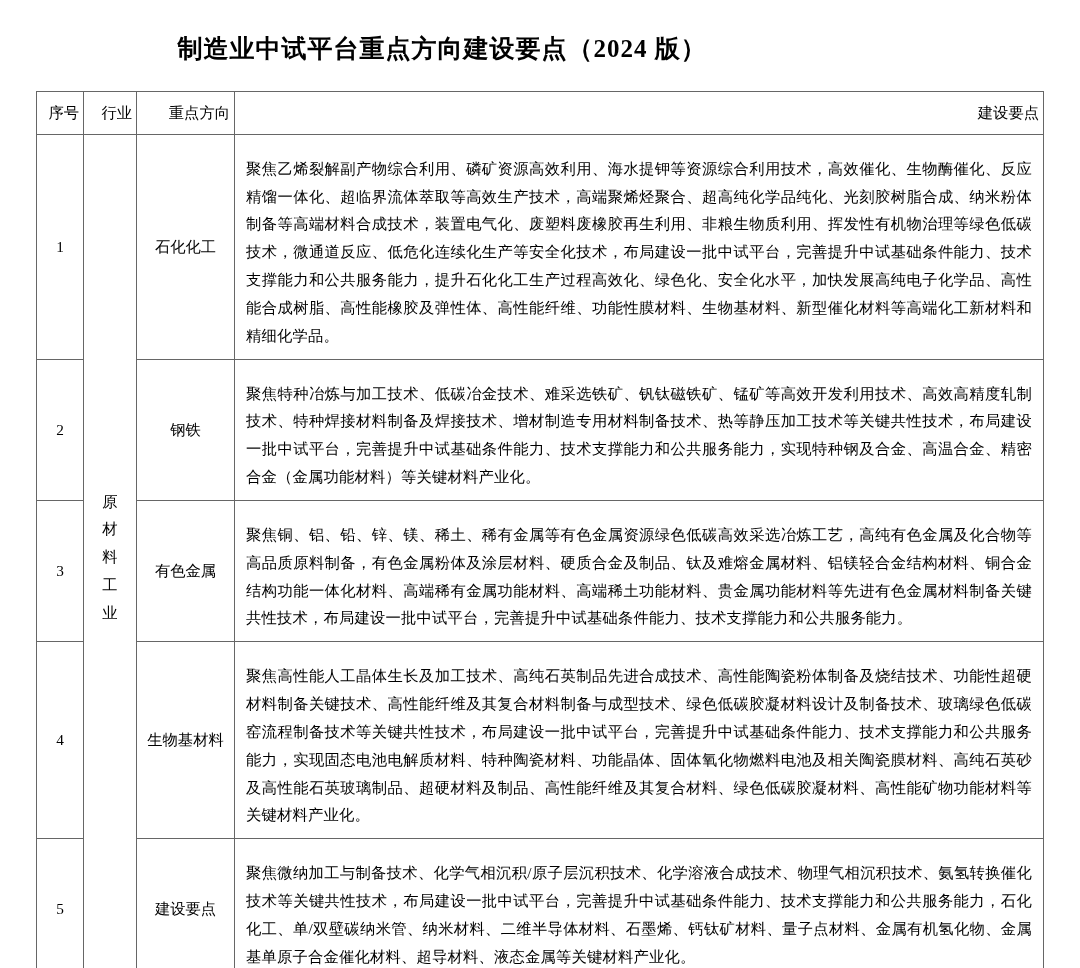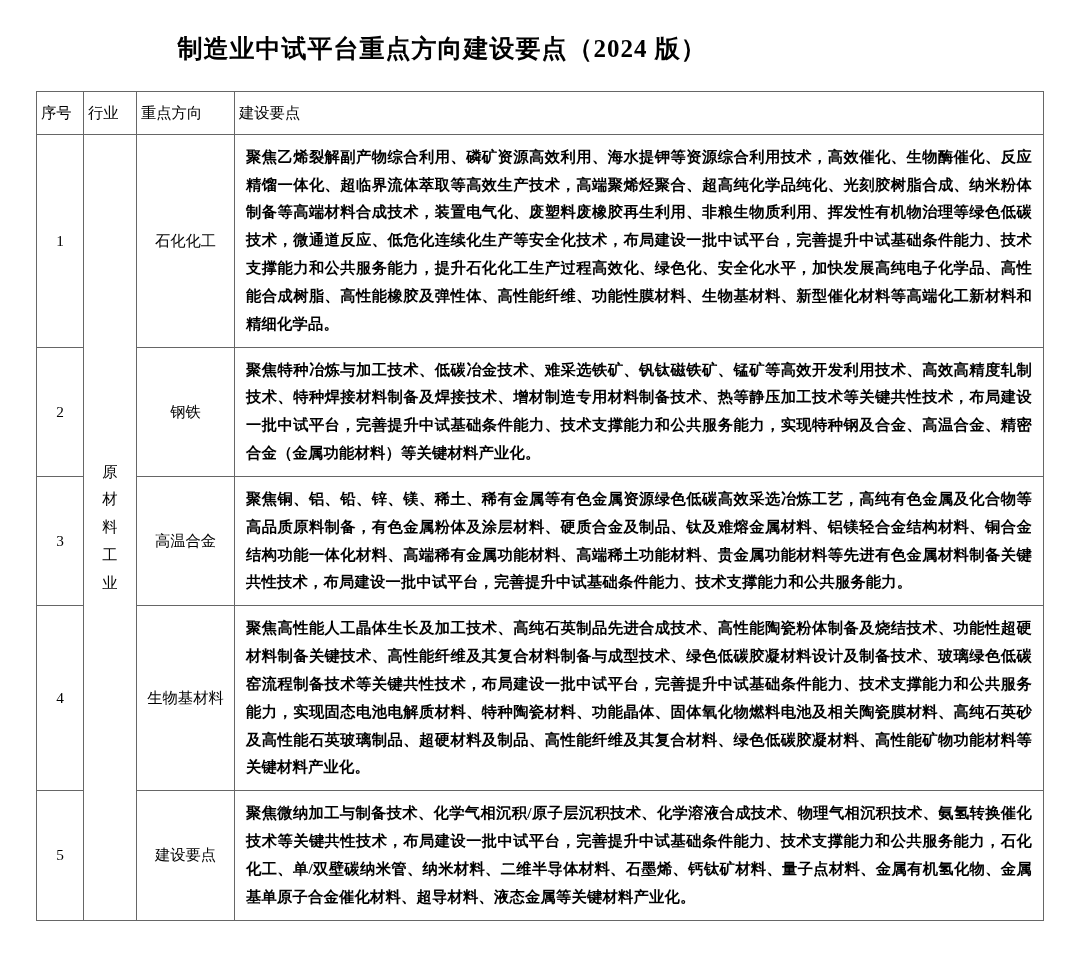--- a/index.html
+++ b/index.html
@@ -32,21 +32,21 @@
     table-layout: fixed;
   }
   table.main-table th,
   table.main-table td {
     border: 1px solid #666666;
     vertical-align: middle;
     font-size: 15.3px;
     line-height: 1.82;
   }
   thead th {
-    text-align: left;
+    text-align: right;
     font-weight: normal;
     padding: 7px 4px;
     font-size: 15.5px;
   }
   col.c-seq { width: 47px; }
   col.c-ind { width: 53px; }
   col.c-dir { width: 98px; }
   col.c-pts { width: auto; }
 
   td.seq-cell,
@@ -59,25 +59,24 @@
     line-height: 1.7;
   }
   td.ind-cell .vtext {
     display: block;
   }
   td.dir-cell {
     padding: 20px 6px;
     line-height: 1.75;
   }
   td.points-cell {
-    padding: 8px 11px 9px 11px;
+    padding: 20px 11px 9px 11px;
     text-align: justify;
     text-justify: inter-ideograph;
     letter-spacing: 0.2px;
-    font-weight: bold;
   }
   td.seq-cell {
     font-size: 15px;
   }
 </style>
 </head>
 <body>
 
 <div class="page">
 
@@ -111,21 +110,21 @@
         <td class="dir-cell">石化化工</td>
         <td class="points-cell">聚焦乙烯裂解副产物综合利用、磷矿资源高效利用、海水提钾等资源综合利用技术，高效催化、生物酶催化、反应精馏一体化、超临界流体萃取等高效生产技术，高端聚烯烃聚合、超高纯化学品纯化、光刻胶树脂合成、纳米粉体制备等高端材料合成技术，装置电气化、废塑料废橡胶再生利用、非粮生物质利用、挥发性有机物治理等绿色低碳技术，微通道反应、低危化连续化生产等安全化技术，布局建设一批中试平台，完善提升中试基础条件能力、技术支撑能力和公共服务能力，提升石化化工生产过程高效化、绿色化、安全化水平，加快发展高纯电子化学品、高性能合成树脂、高性能橡胶及弹性体、高性能纤维、功能性膜材料、生物基材料、新型催化材料等高端化工新材料和精细化学品。</td>
       </tr>
       <tr>
         <td class="seq-cell">2</td>
         <td class="dir-cell">钢铁</td>
         <td class="points-cell">聚焦特种冶炼与加工技术、低碳冶金技术、难采选铁矿、钒钛磁铁矿、锰矿等高效开发利用技术、高效高精度轧制技术、特种焊接材料制备及焊接技术、增材制造专用材料制备技术、热等静压加工技术等关键共性技术，布局建设一批中试平台，完善提升中试基础条件能力、技术支撑能力和公共服务能力，实现特种钢及合金、高温合金、精密合金（金属功能材料）等关键材料产业化。</td>
       </tr>
       <tr>
         <td class="seq-cell">3</td>
-        <td class="dir-cell">高温合金</td>
+        <td class="dir-cell">有色金属</td>
         <td class="points-cell">聚焦铜、铝、铅、锌、镁、稀土、稀有金属等有色金属资源绿色低碳高效采选冶炼工艺，高纯有色金属及化合物等高品质原料制备，有色金属粉体及涂层材料、硬质合金及制品、钛及难熔金属材料、铝镁轻合金结构材料、铜合金结构功能一体化材料、高端稀有金属功能材料、高端稀土功能材料、贵金属功能材料等先进有色金属材料制备关键共性技术，布局建设一批中试平台，完善提升中试基础条件能力、技术支撑能力和公共服务能力。</td>
       </tr>
       <tr>
         <td class="seq-cell">4</td>
         <td class="dir-cell">生物基材料</td>
         <td class="points-cell">聚焦高性能人工晶体生长及加工技术、高纯石英制品先进合成技术、高性能陶瓷粉体制备及烧结技术、功能性超硬材料制备关键技术、高性能纤维及其复合材料制备与成型技术、绿色低碳胶凝材料设计及制备技术、玻璃绿色低碳窑流程制备技术等关键共性技术，布局建设一批中试平台，完善提升中试基础条件能力、技术支撑能力和公共服务能力，实现固态电池电解质材料、特种陶瓷材料、功能晶体、固体氧化物燃料电池及相关陶瓷膜材料、高纯石英砂及高性能石英玻璃制品、超硬材料及制品、高性能纤维及其复合材料、绿色低碳胶凝材料、高性能矿物功能材料等关键材料产业化。</td>
       </tr>
       <tr>
         <td class="seq-cell">5</td>
         <td class="dir-cell">建设要点</td>

